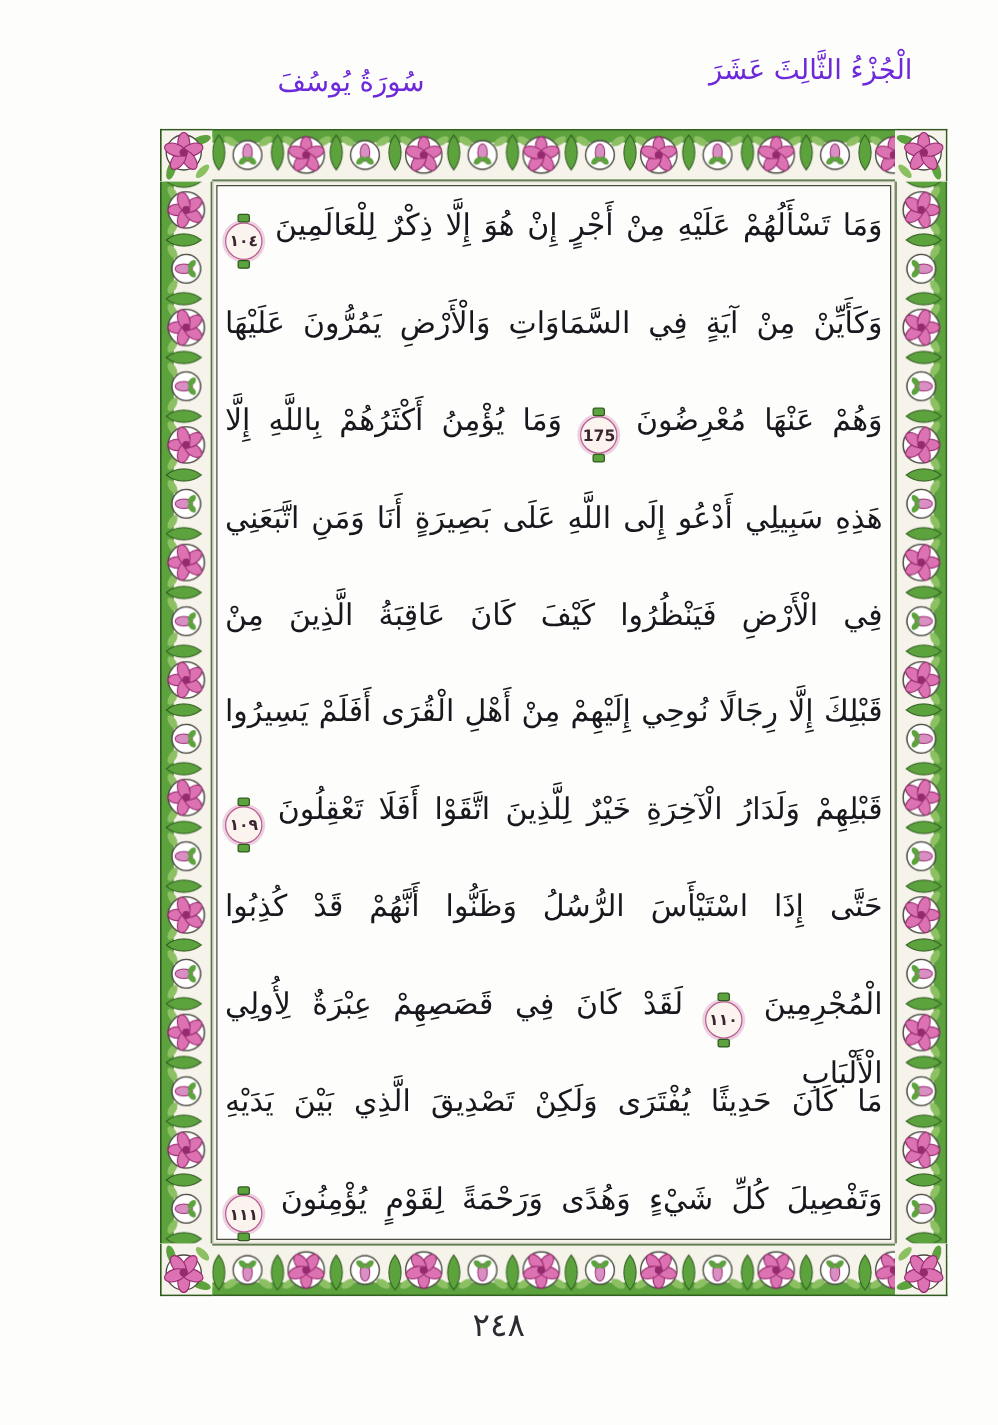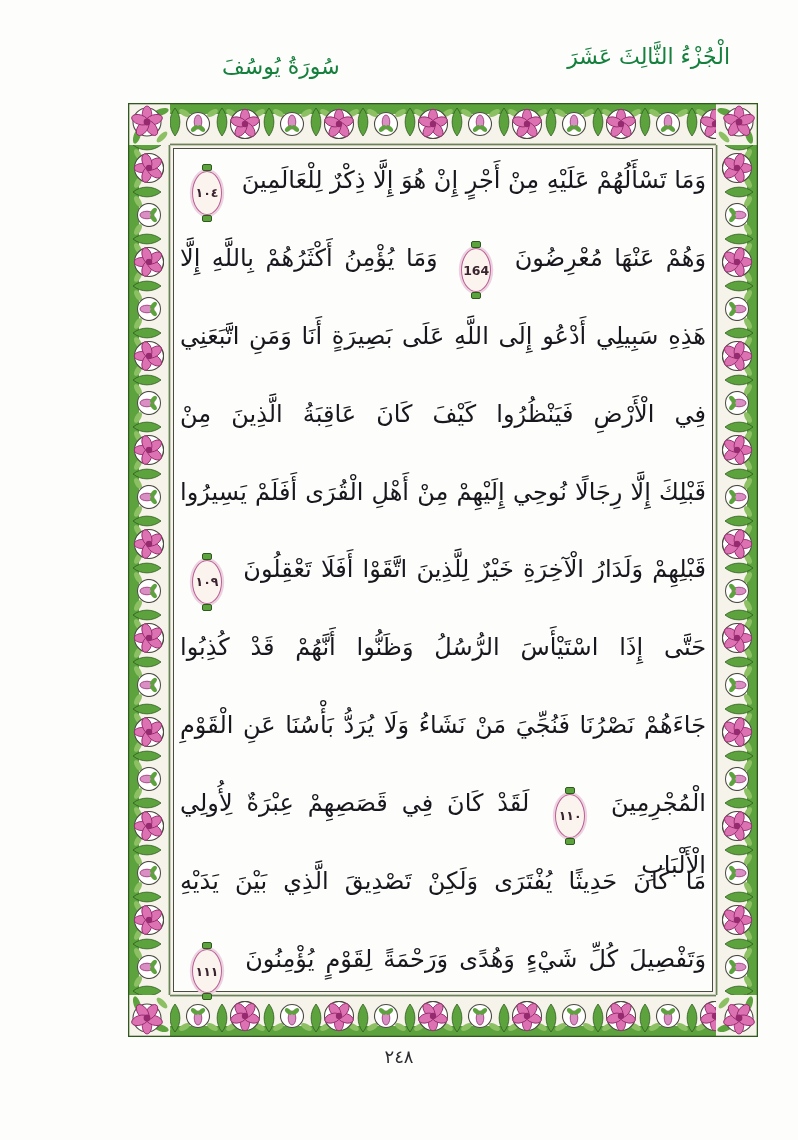--- a/index.html
+++ b/index.html
@@ -5,21 +5,21 @@
   :root{
     --green:#5ca23d; --green-light:#8cc063; --green-dark:#2f5a1e;
     --pink:#dc72b2; --pink-dark:#962a6e; --bud:#d98fc4;
     --cream:#f6f3ea; --outline:#4b4b42; --ink:#17171d; --paper:#fdfdfb;
   }
   *{margin:0;padding:0;box-sizing:border-box;}
   html,body{width:798px;height:1140px;overflow:hidden;}
   body{background:var(--paper);font-family:"DejaVu Sans",sans-serif;color:var(--ink);}
   .page{position:relative;width:798px;height:1140px;background:var(--paper);}
 
-  .hdr{position:absolute;direction:rtl;font-size:22px;color:#15803d;letter-spacing:0;}
+  .hdr{position:absolute;direction:rtl;font-size:22px;color:#6d28d9;letter-spacing:0;}
   .hdr-right{top:44px;right:68px;}
   .hdr-left{top:54px;left:222px;}
 
   .frame{position:absolute;left:128px;top:103px;width:630px;height:934px;}
   .band{position:absolute;overflow:hidden;}
   .band svg{display:block;}
   .band.top{left:0;top:0;width:630px;height:42px;}
   .band.bottom{left:0;bottom:0;width:630px;height:42px;transform:scaleY(-1);}
   .band.left{left:0;top:42px;width:42px;height:850px;transform:scaleX(-1);}
   .band.right{right:0;top:42px;width:42px;height:850px;}
@@ -34,32 +34,32 @@
   .inner-frame{position:absolute;inset:45px;border:1.6px solid var(--outline);
     box-shadow:0 0 0 2.2px var(--cream),0 0 0 3.4px #c0c0b2;}
 
   .text-area{position:absolute;top:50px;bottom:50px;left:52px;right:52px;
     direction:rtl;display:flex;flex-direction:column;justify-content:space-between;}
   .quran-line{height:55px;line-height:55px;font-size:24px;color:var(--ink);
     text-align:justify;text-align-last:justify;}
   .quran-line span[data-name="ayah-text"]{white-space:normal;}
 
   .verse-marker{position:relative;display:inline-flex;align-items:center;justify-content:center;
-    width:30px;height:44px;border-radius:50%;background:#fbf4ee;
+    width:30px;height:30px;border-radius:50%;background:#fbf4ee;
     border:1.5px solid #bb5e95;box-shadow:0 0 0 2.2px #ecd2e0;
-    font-size:12.5px;font-weight:bold;color:#3a2430;margin:0 12px;vertical-align:-9px;
+    font-size:12.5px;font-weight:bold;color:#3a2430;margin:0 0;vertical-align:-9px;
     line-height:normal;}
   .verse-marker::before,.verse-marker::after{content:"";position:absolute;left:50%;
     transform:translateX(-50%);width:8px;height:5px;background:var(--green);
     border:1px solid var(--green-dark);border-radius:2px;}
   .verse-marker::before{top:-8px;}
   .verse-marker::after{bottom:-8px;}
 
   .page-number{position:absolute;top:1046px;left:0;width:798px;text-align:center;
-    font-size:18px;color:#2c2c32;direction:rtl;}
+    font-size:26px;color:#2c2c32;direction:rtl;}
 </style>
 </head>
 <body>
 
 <div class="page" data-name="mushaf-page">
 
   <div class="hdr hdr-right" data-name="juz-title">الْجُزْءُ الثَّالِثَ عَشَرَ</div>
   <div class="hdr hdr-left" data-name="surah-title">سُورَةُ يُوسُفَ</div>
 
   <div class="frame" data-name="decorative-border-frame">
@@ -293,27 +293,27 @@
           <circle r="3.4" style="fill:var(--pink-dark)"></circle>
         </g>
         <rect width="42" height="1.3" style="fill:var(--green-dark)"></rect>
         <rect width="1.3" height="42" style="fill:var(--green-dark)"></rect>
       </svg>
     </div>
 
     <div class="inner-frame" data-name="inner-rule-frame"></div>
     <div class="text-area" data-name="quran-text-block">
         <div class="quran-line" data-name="quran-line"><span data-name="ayah-text">وَمَا تَسْأَلُهُمْ عَلَيْهِ مِنْ أَجْرٍ إِنْ هُوَ إِلَّا ذِكْرٌ لِلْعَالَمِينَ</span> <span class="verse-marker" data-name="verse-end-marker">١٠٤</span> </div>
-        <div class="quran-line" data-name="quran-line"><span data-name="ayah-text">وَهُمْ عَنْهَا مُعْرِضُونَ</span> <span class="verse-marker" data-name="verse-end-marker">164</span> <span data-name="ayah-text">وَمَا يُؤْمِنُ أَكْثَرُهُمْ بِاللَّهِ إِلَّا</span> </div>
+        <div class="quran-line" data-name="quran-line"><span data-name="ayah-text">وَكَأَيِّنْ مِنْ آيَةٍ فِي السَّمَاوَاتِ وَالْأَرْضِ يَمُرُّونَ عَلَيْهَا</span> </div>
+        <div class="quran-line" data-name="quran-line"><span data-name="ayah-text">وَهُمْ عَنْهَا مُعْرِضُونَ</span> <span class="verse-marker" data-name="verse-end-marker">175</span> <span data-name="ayah-text">وَمَا يُؤْمِنُ أَكْثَرُهُمْ بِاللَّهِ إِلَّا</span> </div>
         <div class="quran-line" data-name="quran-line"><span data-name="ayah-text">هَذِهِ سَبِيلِي أَدْعُو إِلَى اللَّهِ عَلَى بَصِيرَةٍ أَنَا وَمَنِ اتَّبَعَنِي</span> </div>
         <div class="quran-line" data-name="quran-line"><span data-name="ayah-text">فِي الْأَرْضِ فَيَنْظُرُوا كَيْفَ كَانَ عَاقِبَةُ الَّذِينَ مِنْ</span> </div>
         <div class="quran-line" data-name="quran-line"><span data-name="ayah-text">قَبْلِكَ إِلَّا رِجَالًا نُوحِي إِلَيْهِمْ مِنْ أَهْلِ الْقُرَى أَفَلَمْ يَسِيرُوا</span> </div>
         <div class="quran-line" data-name="quran-line"><span data-name="ayah-text">قَبْلِهِمْ وَلَدَارُ الْآخِرَةِ خَيْرٌ لِلَّذِينَ اتَّقَوْا أَفَلَا تَعْقِلُونَ</span> <span class="verse-marker" data-name="verse-end-marker">١٠٩</span> </div>
         <div class="quran-line" data-name="quran-line"><span data-name="ayah-text">حَتَّى إِذَا اسْتَيْأَسَ الرُّسُلُ وَظَنُّوا أَنَّهُمْ قَدْ كُذِبُوا</span> </div>
-        <div class="quran-line" data-name="quran-line"><span data-name="ayah-text">جَاءَهُمْ نَصْرُنَا فَنُجِّيَ مَنْ نَشَاءُ وَلَا يُرَدُّ بَأْسُنَا عَنِ الْقَوْمِ</span> </div>
         <div class="quran-line" data-name="quran-line"><span data-name="ayah-text">الْمُجْرِمِينَ</span> <span class="verse-marker" data-name="verse-end-marker">١١٠</span> <span data-name="ayah-text">لَقَدْ كَانَ فِي قَصَصِهِمْ عِبْرَةٌ لِأُولِي الْأَلْبَابِ</span> </div>
         <div class="quran-line" data-name="quran-line"><span data-name="ayah-text">مَا كَانَ حَدِيثًا يُفْتَرَى وَلَكِنْ تَصْدِيقَ الَّذِي بَيْنَ يَدَيْهِ</span> </div>
         <div class="quran-line" data-name="quran-line"><span data-name="ayah-text">وَتَفْصِيلَ كُلِّ شَيْءٍ وَهُدًى وَرَحْمَةً لِقَوْمٍ يُؤْمِنُونَ</span> <span class="verse-marker" data-name="verse-end-marker">١١١</span> </div>
       </div>
   </div>
 
   <div class="page-number" data-name="page-number">٢٤٨</div>
 </div>
 
 </body></html>

